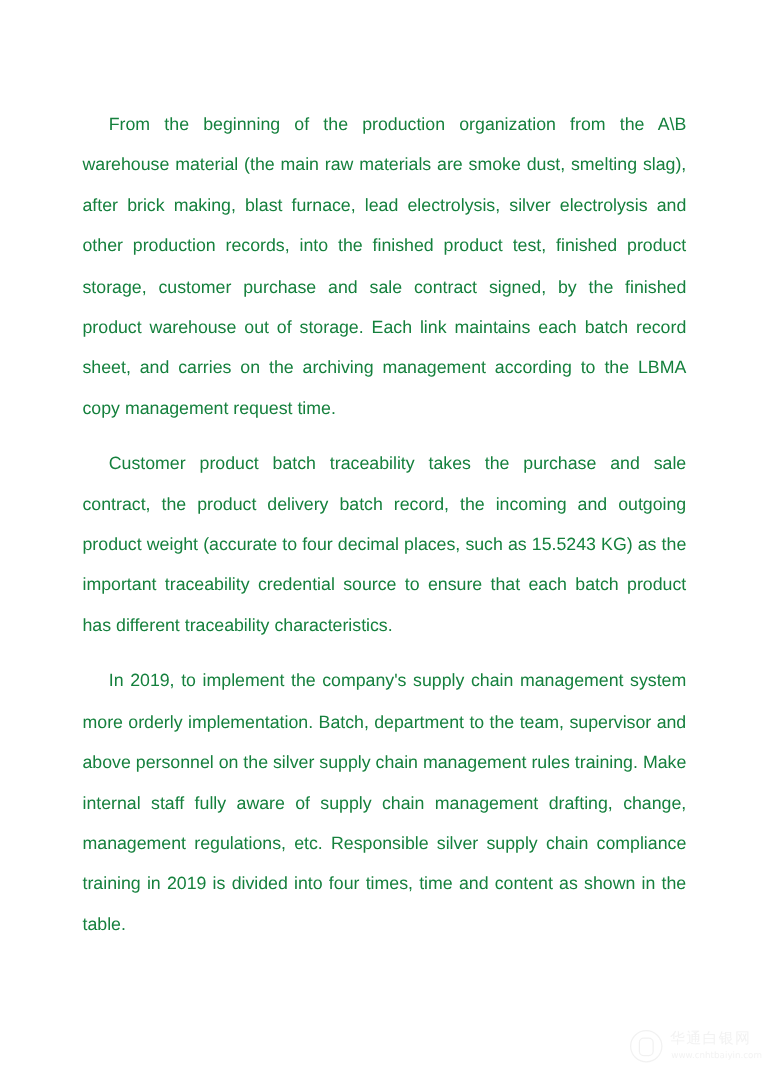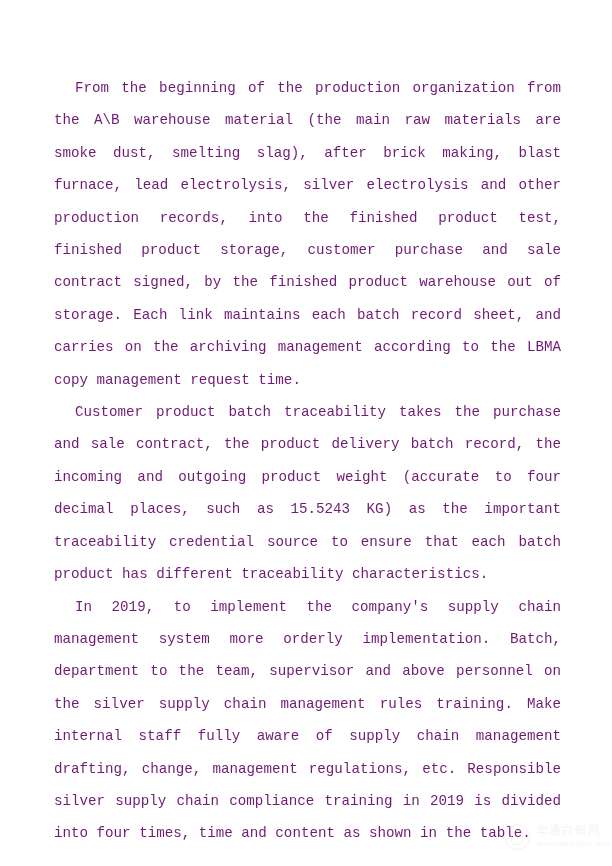--- a/index.html
+++ b/index.html
@@ -1,25 +1,25 @@
 <!DOCTYPE html>
 <html><head>
   <meta charset="utf-8">
   <style>
     html, body { margin: 0; padding: 0; background: #ffffff; }
     body { width: 612px; height: 866px; position: relative; overflow: hidden; }
     .page { position: absolute; left: 54px; top: 72px; width: 507px; }
     .para {
-      font-family: Liberation Mono, monospace;
+      font-family: Liberation Sans, sans-serif;
       font-size: 14.2px;
       line-height: 32.4px;
-      color: #701a75;
+      color: #15803d;
       text-align: justify;
       text-indent: 21px;
-      margin: 0;
+      margin: 12px;
     }
     .para + .para { margin-top: 0; }
     .watermark {
       position: absolute; left: 504px; top: 822px; width: 104px; height: 34px;
       opacity: 0.55;
     }
     .wm-logo { position: absolute; left: 0; top: 2px; width: 26px; height: 26px;
       border: 1.5px solid #e6e6e6; border-radius: 50%; box-sizing: border-box; }
     .wm-logo::after { content: ""; position: absolute; left: 6px; top: 5px; width: 10px; height: 13px;
       border: 1.5px solid #e6e6e6; border-radius: 4px; }

